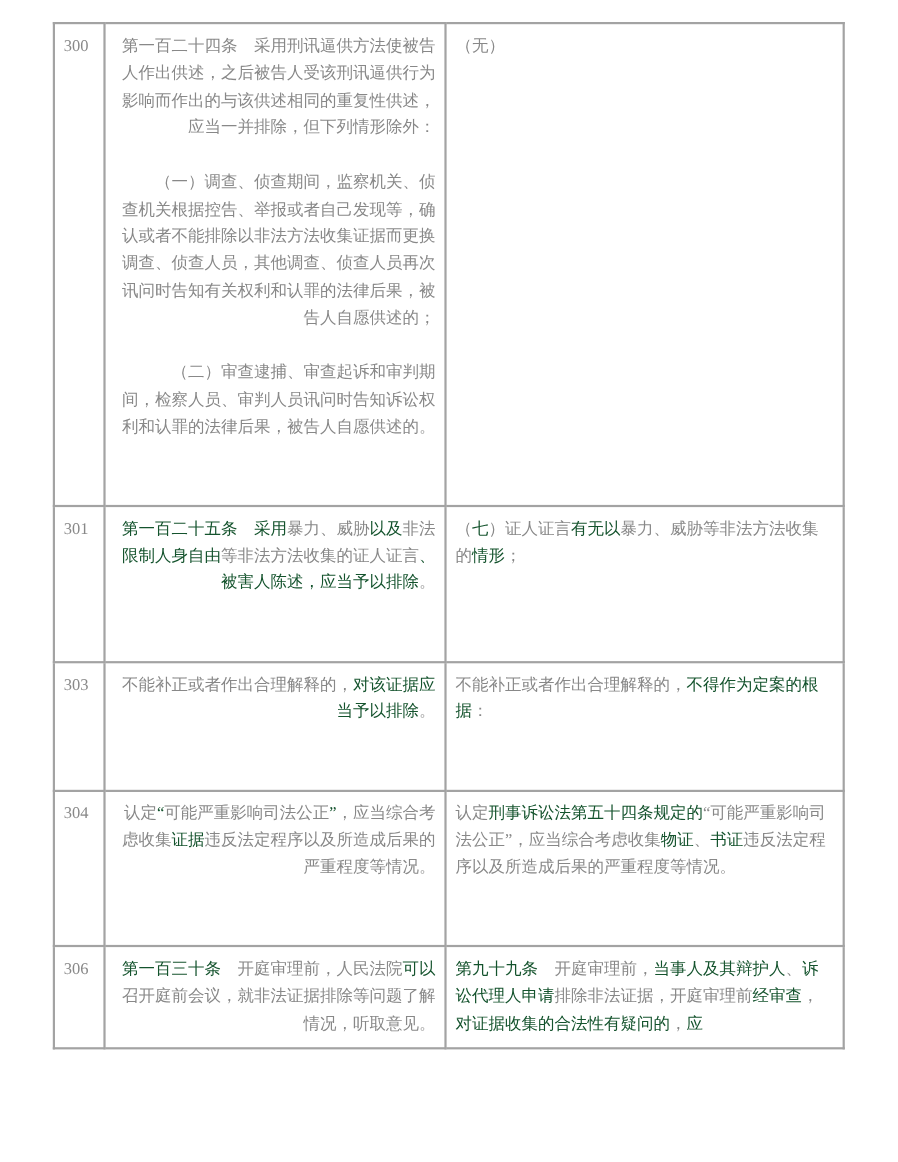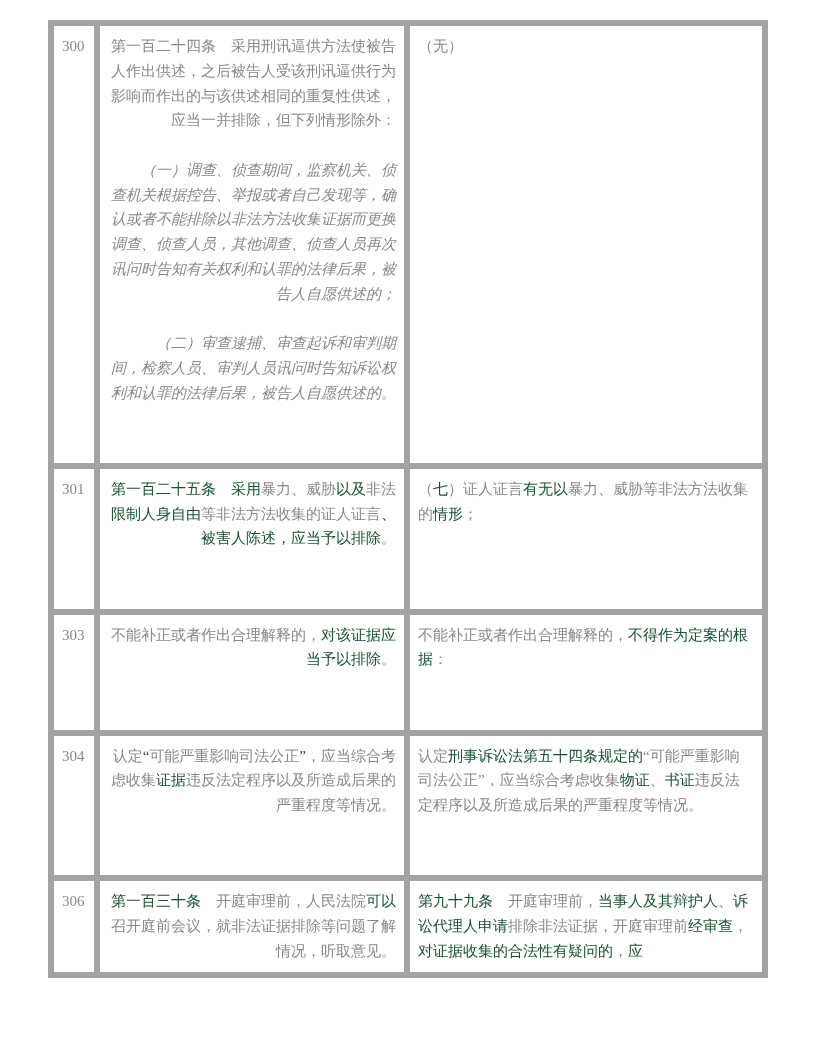--- a/index.html
+++ b/index.html
@@ -16,40 +16,40 @@
     width: 816px;
     margin: 0 auto;
     padding: 20px 48px 20px 48px;
   }
   table.doc {
     width: 100%;
     border-collapse: collapse;
     table-layout: fixed;
   }
   table.doc td {
-    border: 6px solid #a3a3a3;
+    border: 2px solid #a3a3a3;
     padding: 8px 8px;
     vertical-align: top;
     word-break: break-all;
   }
   td.num {
     width: 46px;
     text-align: left;
     color: #888;
     padding: 8px 4px 8px 8px;
   }
   td.left {
     width: 310px;
     text-align: right;
   }
   td.right {
   }
   .red { color: #14532d; }
   .para { margin-bottom: 0; }
-  .indent { text-indent: 2em; font-style: italic; }
+  .indent { text-indent: 2em; }
 </style>
 </head>
 <body>
 
 <div class="page">
   <table class="doc">
     <colgroup>
       <col style="width:46px">
       <col style="width:310px">
       <col>

